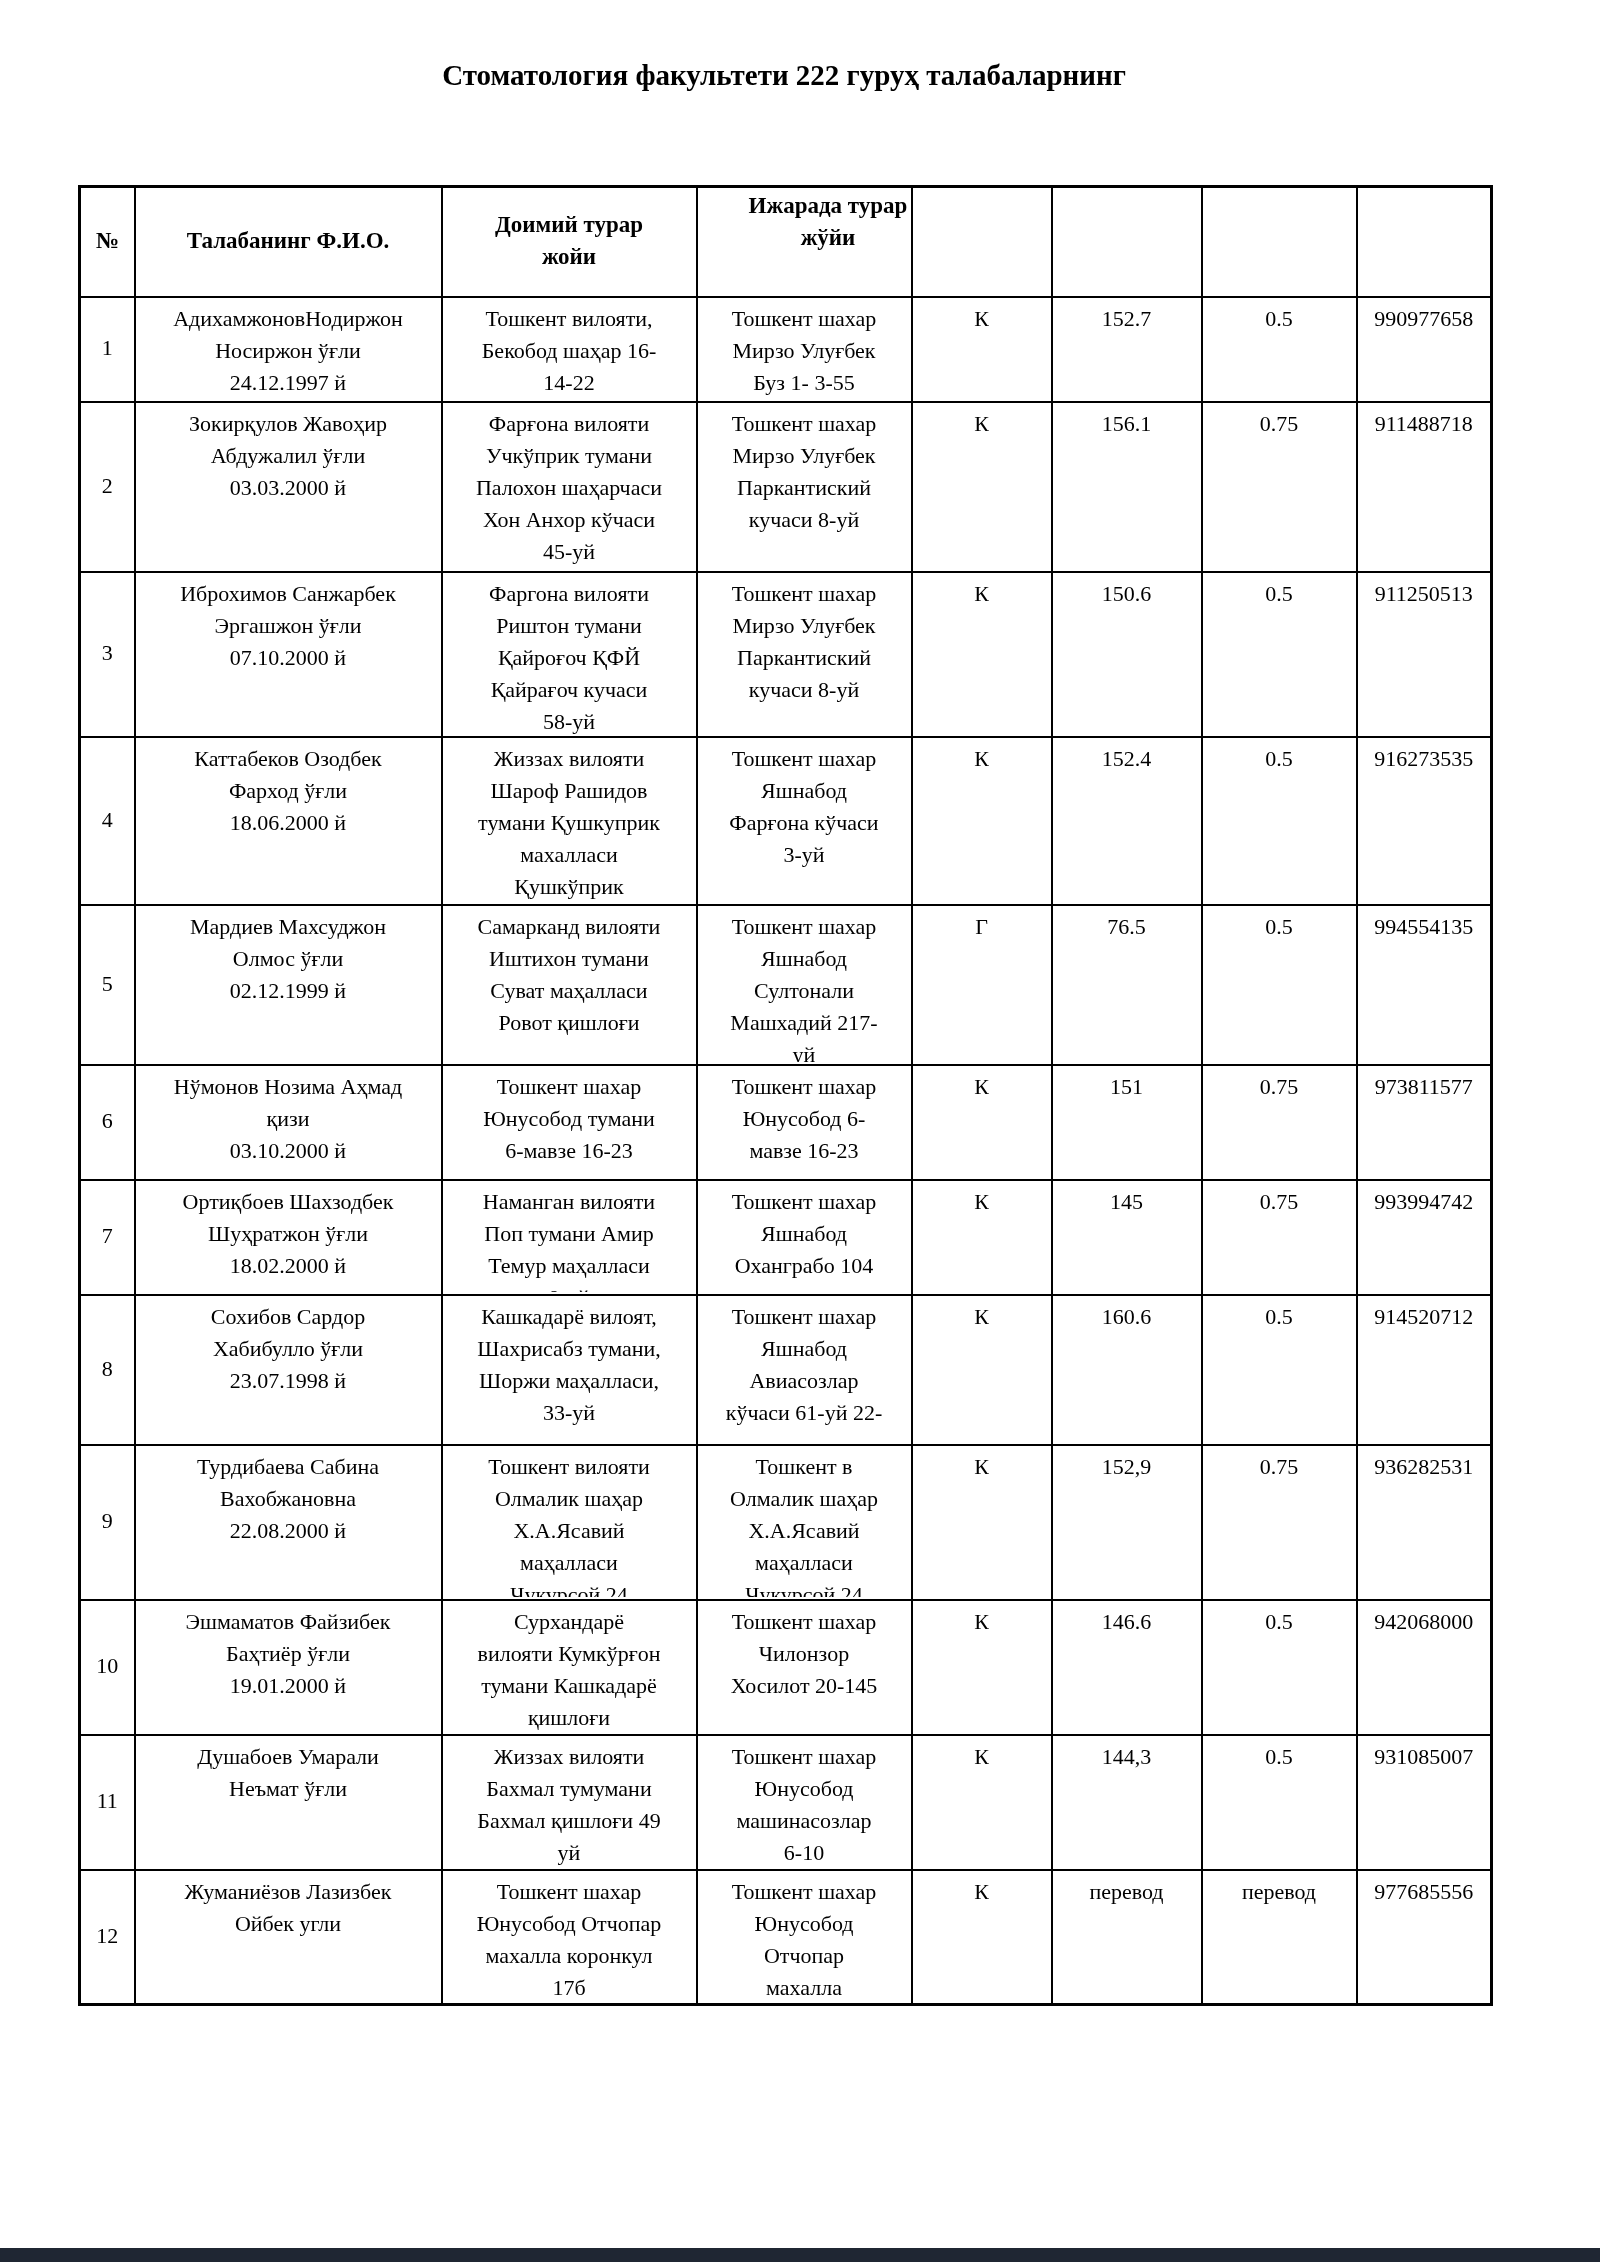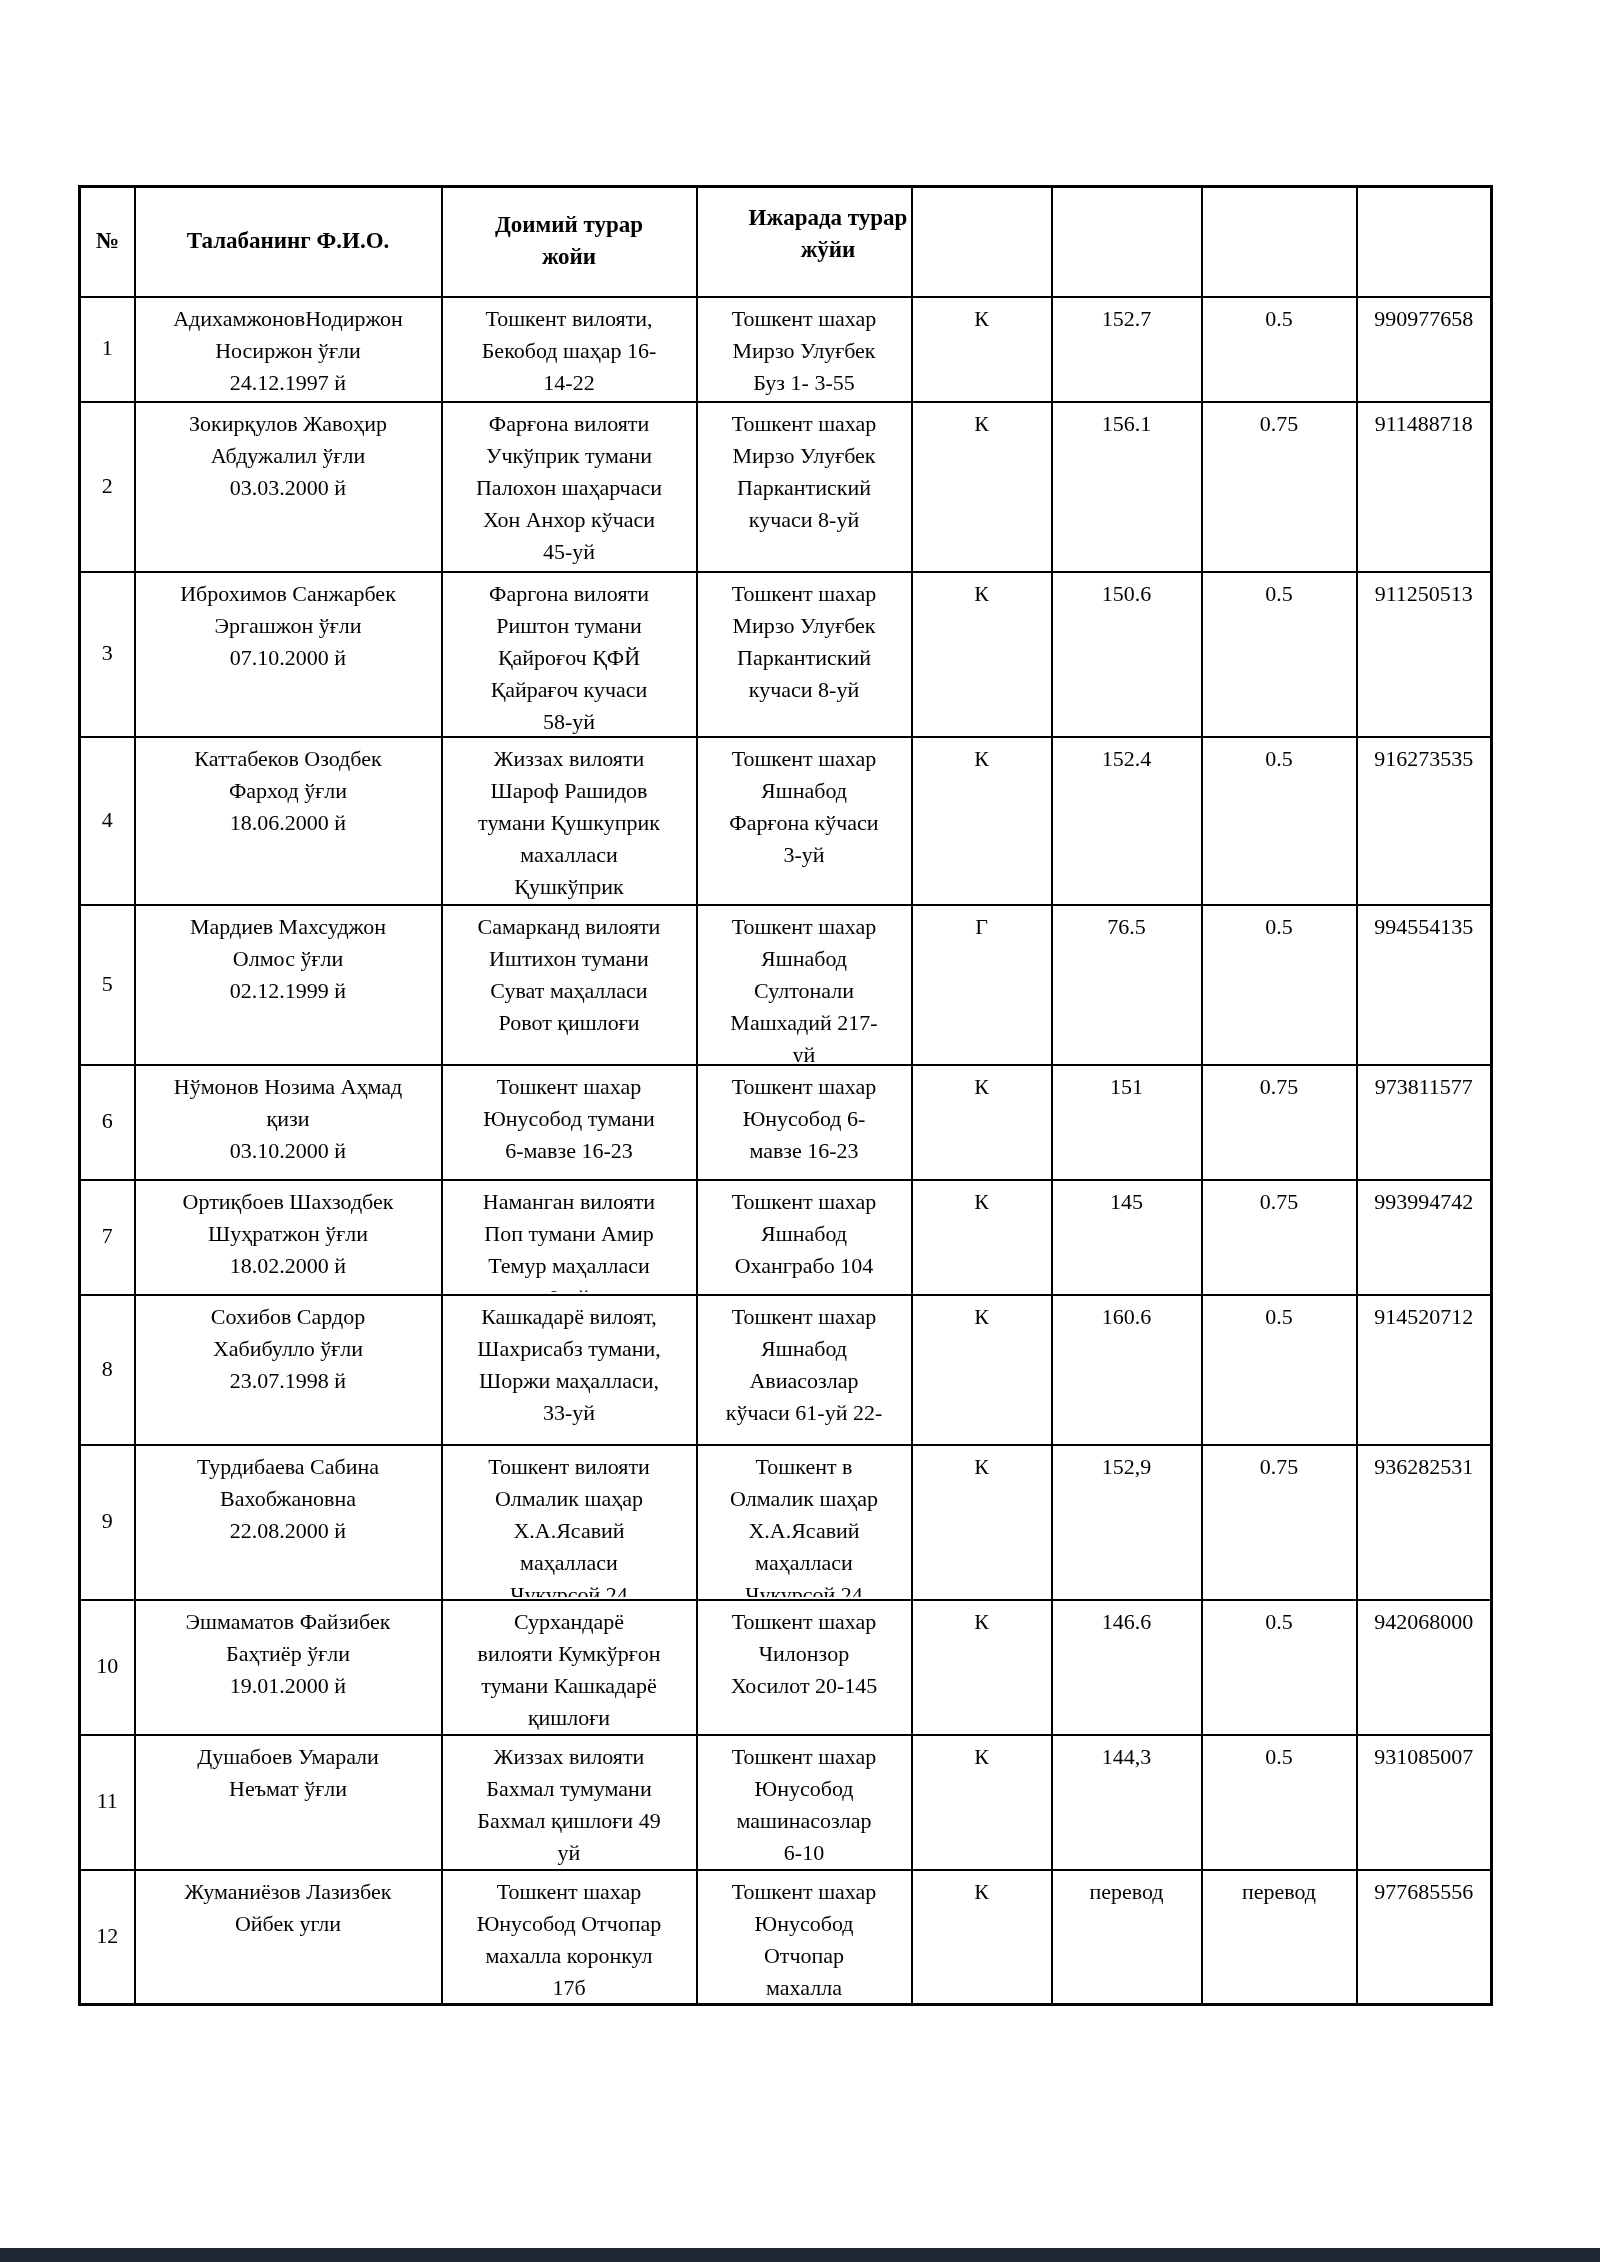--- a/index.html
+++ b/index.html
@@ -36,34 +36,35 @@
     overflow:hidden;
     white-space:pre-line;
     padding-top:5px;
     box-sizing:border-box;
   }
   th .cb {
     display:flex; flex-direction:column;
     justify-content:center; align-items:center;
     padding-top:0;
   }
-  th.vtop .cb { justify-content:flex-start; padding-top:14px;margin-left:48px; }
+  th.vtop .cb { justify-content:flex-start; padding-top:2px;margin-left:48px; }
   .cb.mid {
     display:flex; align-items:center; justify-content:center;
     padding-top:0;
   }
   .bottom-bar {
     position:absolute; left:0; top:2248px;
     width:1600px; height:14px;
   }
 </style>
 </head>
 <body>
 
 <div class="doc-title">
+  <div>Стоматология факультети 222 гуруҳ талабаларнинг</div>
 </div>
 
 <table class="students">
   <colgroup>
     <col style="width:55px">
       <col style="width:307px">
       <col style="width:255px">
       <col style="width:215px">
     <col style="width:140px">
       <col style="width:150px">

